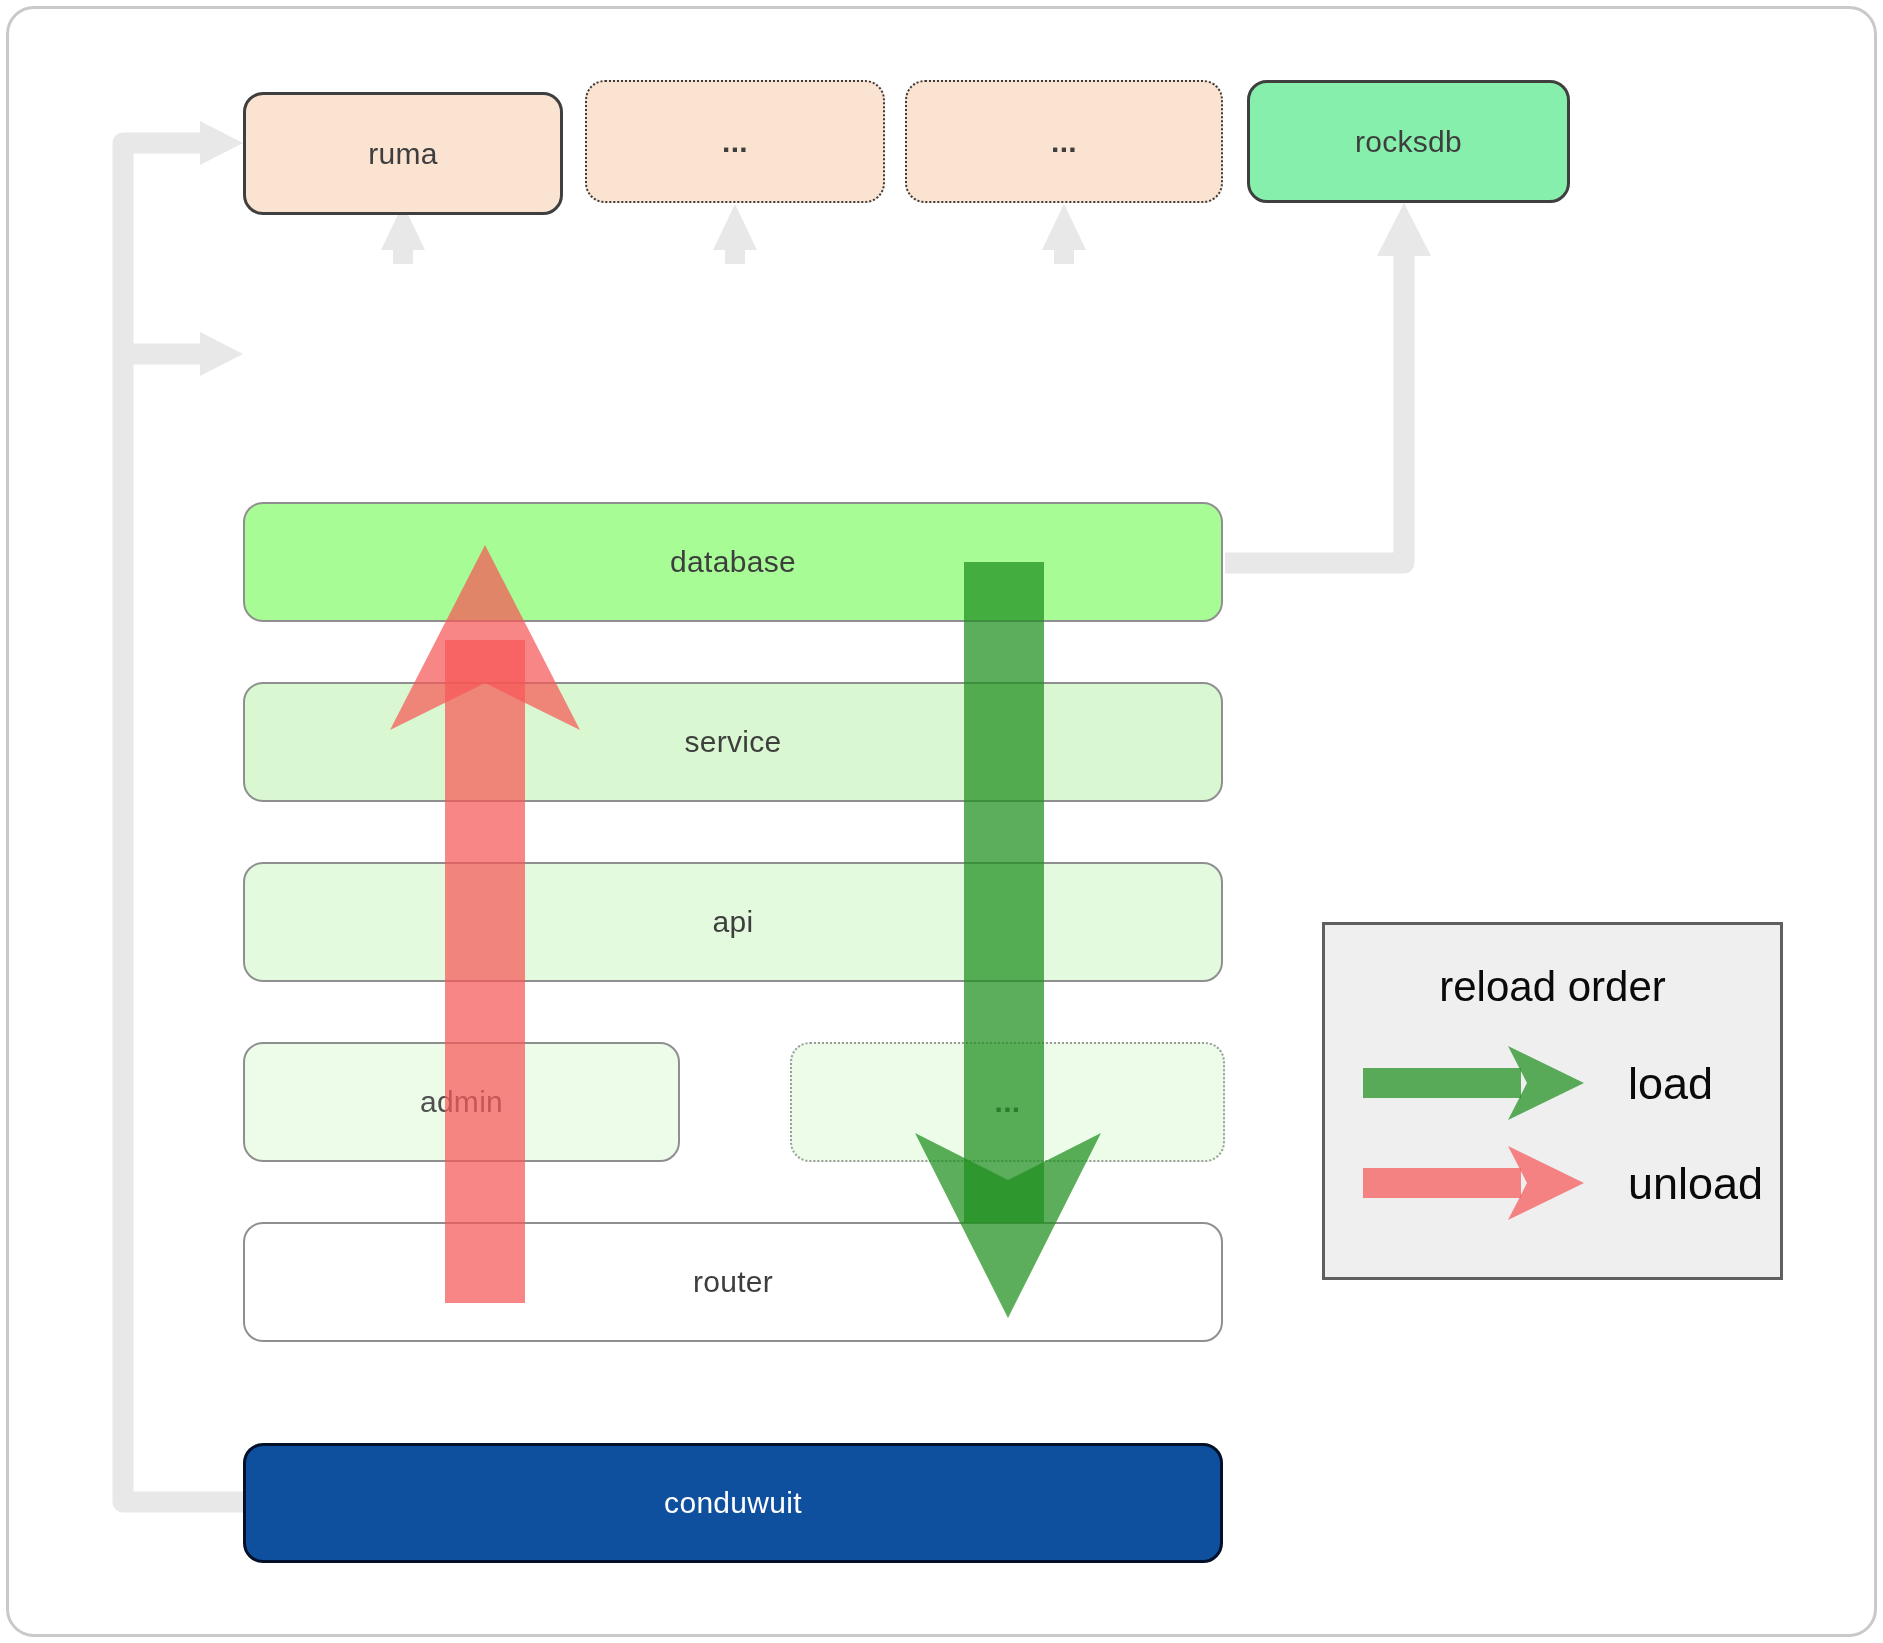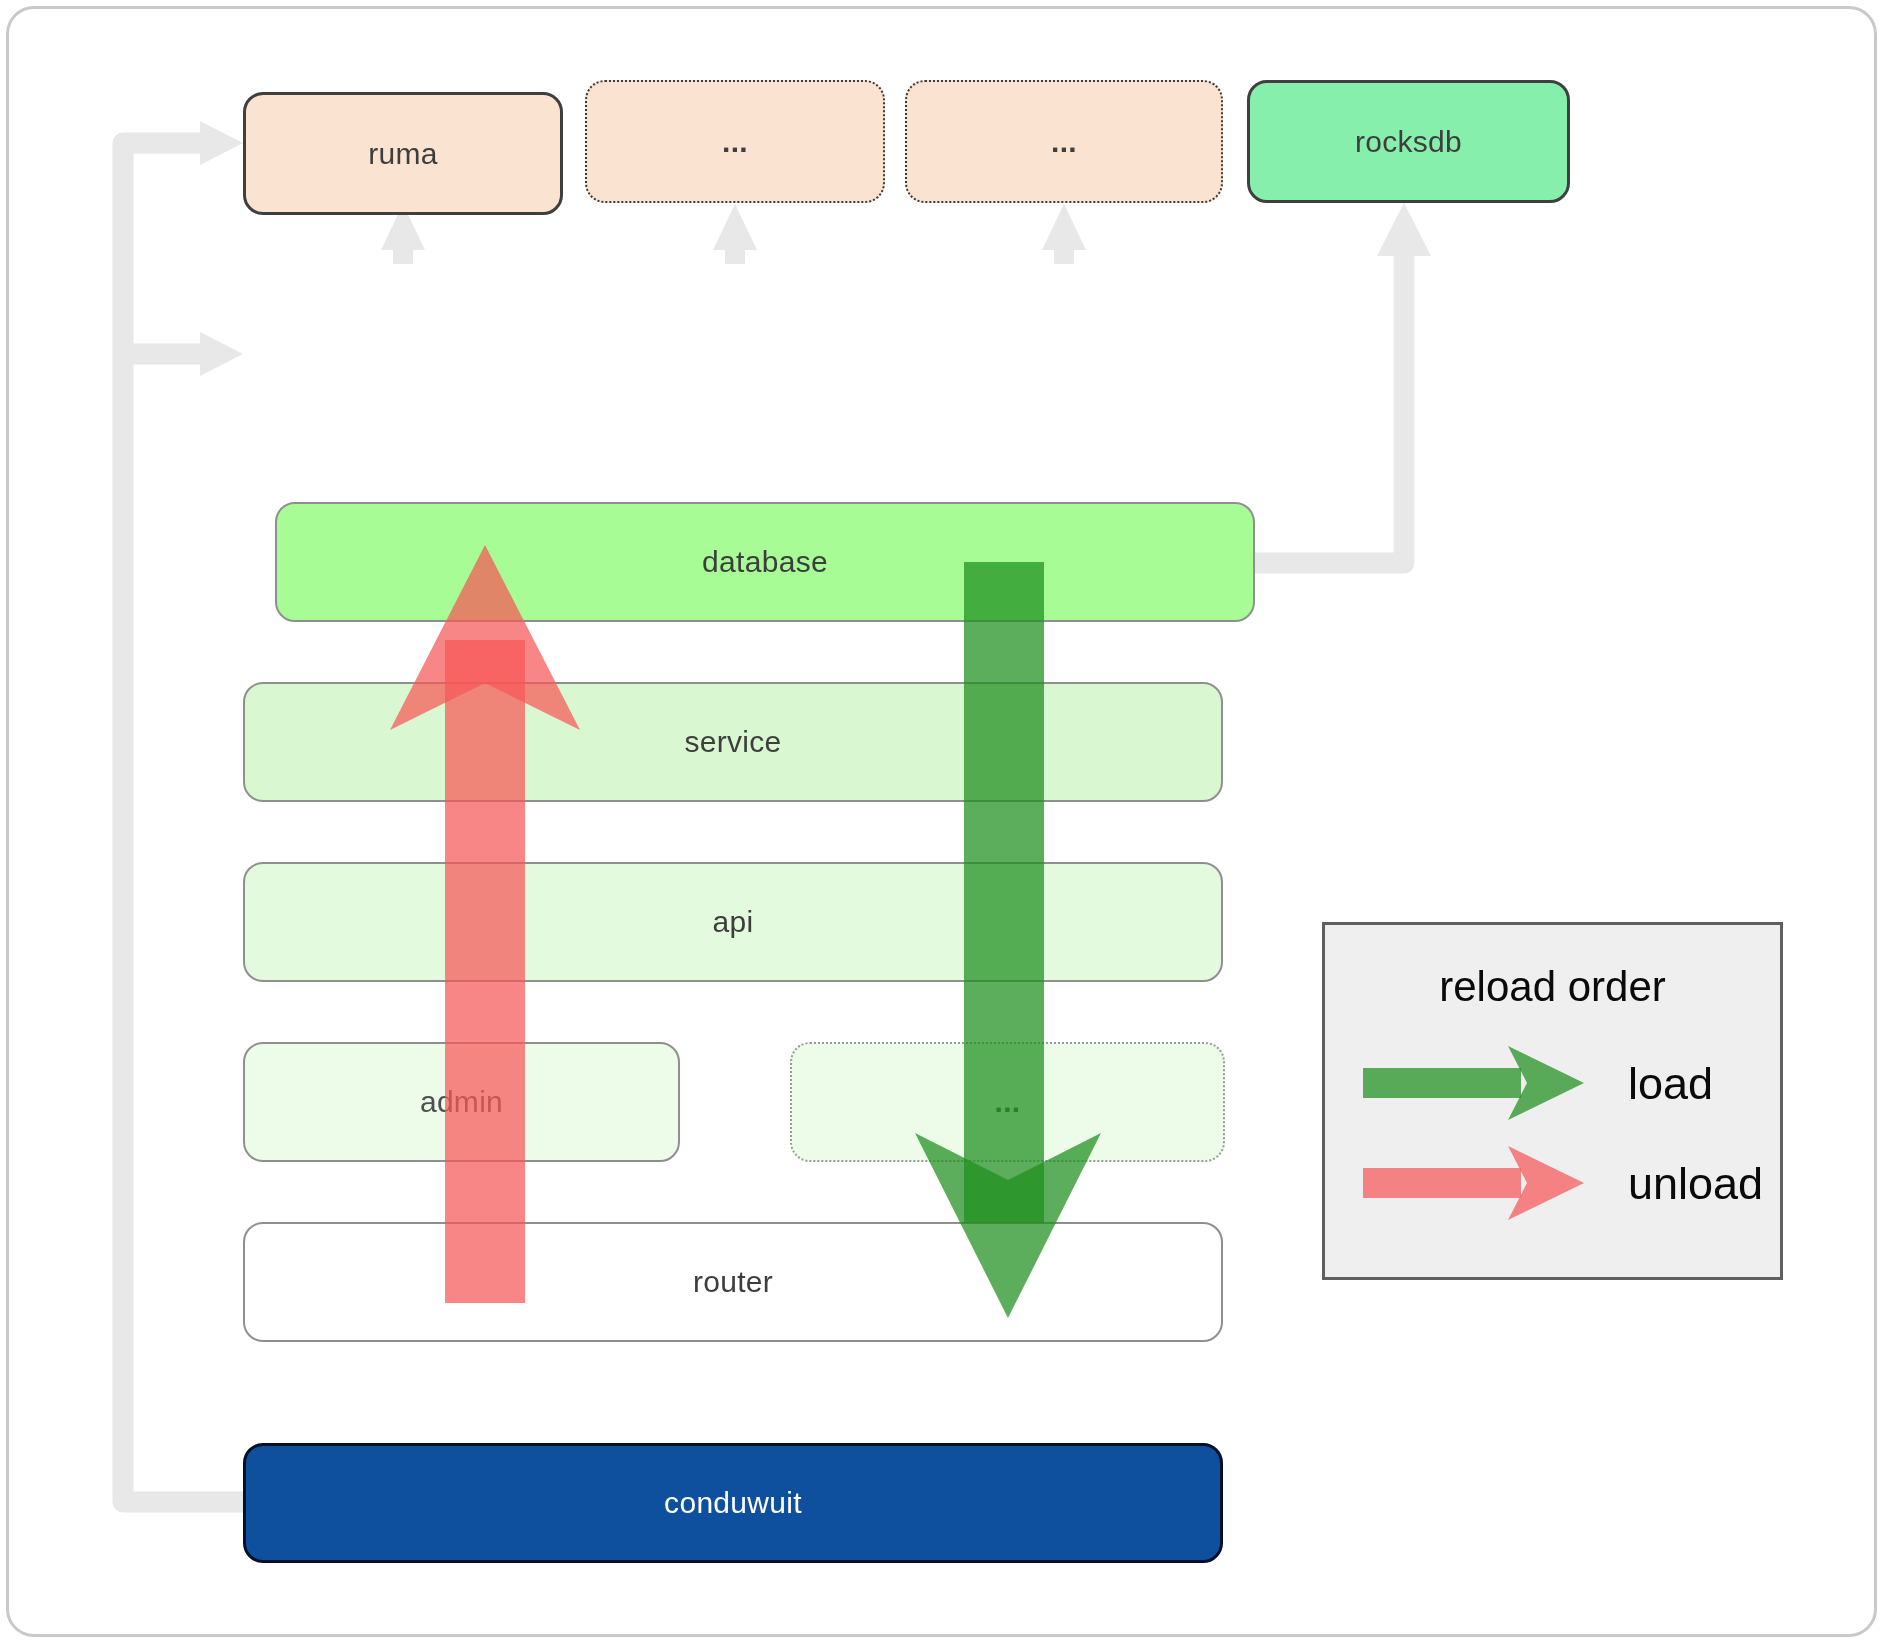--- a/index.html
+++ b/index.html
@@ -41,21 +41,21 @@
     letter-spacing: 0.3px;
   }
   .node .label { white-space: nowrap; }
   .dots { font-weight: bold; font-size: 30px; }
 
   .node-ruma      { left: 243px;  top: 80px;   width: 320px; height: 123px; background: #fbe3d2; border: 3px solid #3f3f3f; margin-top: 12px; }
   .node-dots1     { left: 585px;  top: 80px;   width: 300px; height: 123px; background: #fbe3d2; border: 2px dotted #3b3b3b; }
   .node-dots2     { left: 905px;  top: 80px;   width: 318px; height: 123px; background: #fbe3d2; border: 2px dotted #3b3b3b; }
   .node-rocksdb   { left: 1247px; top: 80px;   width: 323px; height: 123px; background: #86efac; border: 3px solid #3f3f3f; }
   .node-core      { left: 243px;  top: 265px;  width: 980px; height: 178px; background: #d5e8fb; border: 2px solid #8f8f8f; }
-  .node-database  { left: 243px;  top: 502px;  width: 980px; height: 120px; background: #a8fc96; border: 2px solid #8f8f8f; margin-left: 32px; }
+  .node-database  { left: 243px;  top: 502px;  width: 980px; height: 120px; background: #a8fc96; border: 2px solid #8f8f8f; }
   .node-service   { left: 243px;  top: 682px;  width: 980px; height: 120px; background: #d9f8d1; border: 2px solid #8f8f8f; }
   .node-api       { left: 243px;  top: 862px;  width: 980px; height: 120px; background: #e3fade; border: 2px solid #8f8f8f; align-items: center; }
   .node-admin     { left: 243px;  top: 1042px; width: 437px; height: 120px; background: #edfce9; border: 2px solid #8f8f8f; color: #4f4f4f; }
   .node-dots3     { left: 790px;  top: 1042px; width: 435px; height: 120px; background: #edfce9; border: 2px dotted #9b9b9b; color: #4f4f4f; }
   .node-router    { left: 243px;  top: 1222px; width: 980px; height: 120px; background: #ffffff; border: 2px solid #8f8f8f; text-align: right; }
   .node-conduwuit { left: 243px;  top: 1443px; width: 980px; height: 120px; background: #0e509e; border: 3px solid #02102a; color: #ffffff; }
 
   .legend {
     position: absolute;
     left: 1322px; top: 922px;

